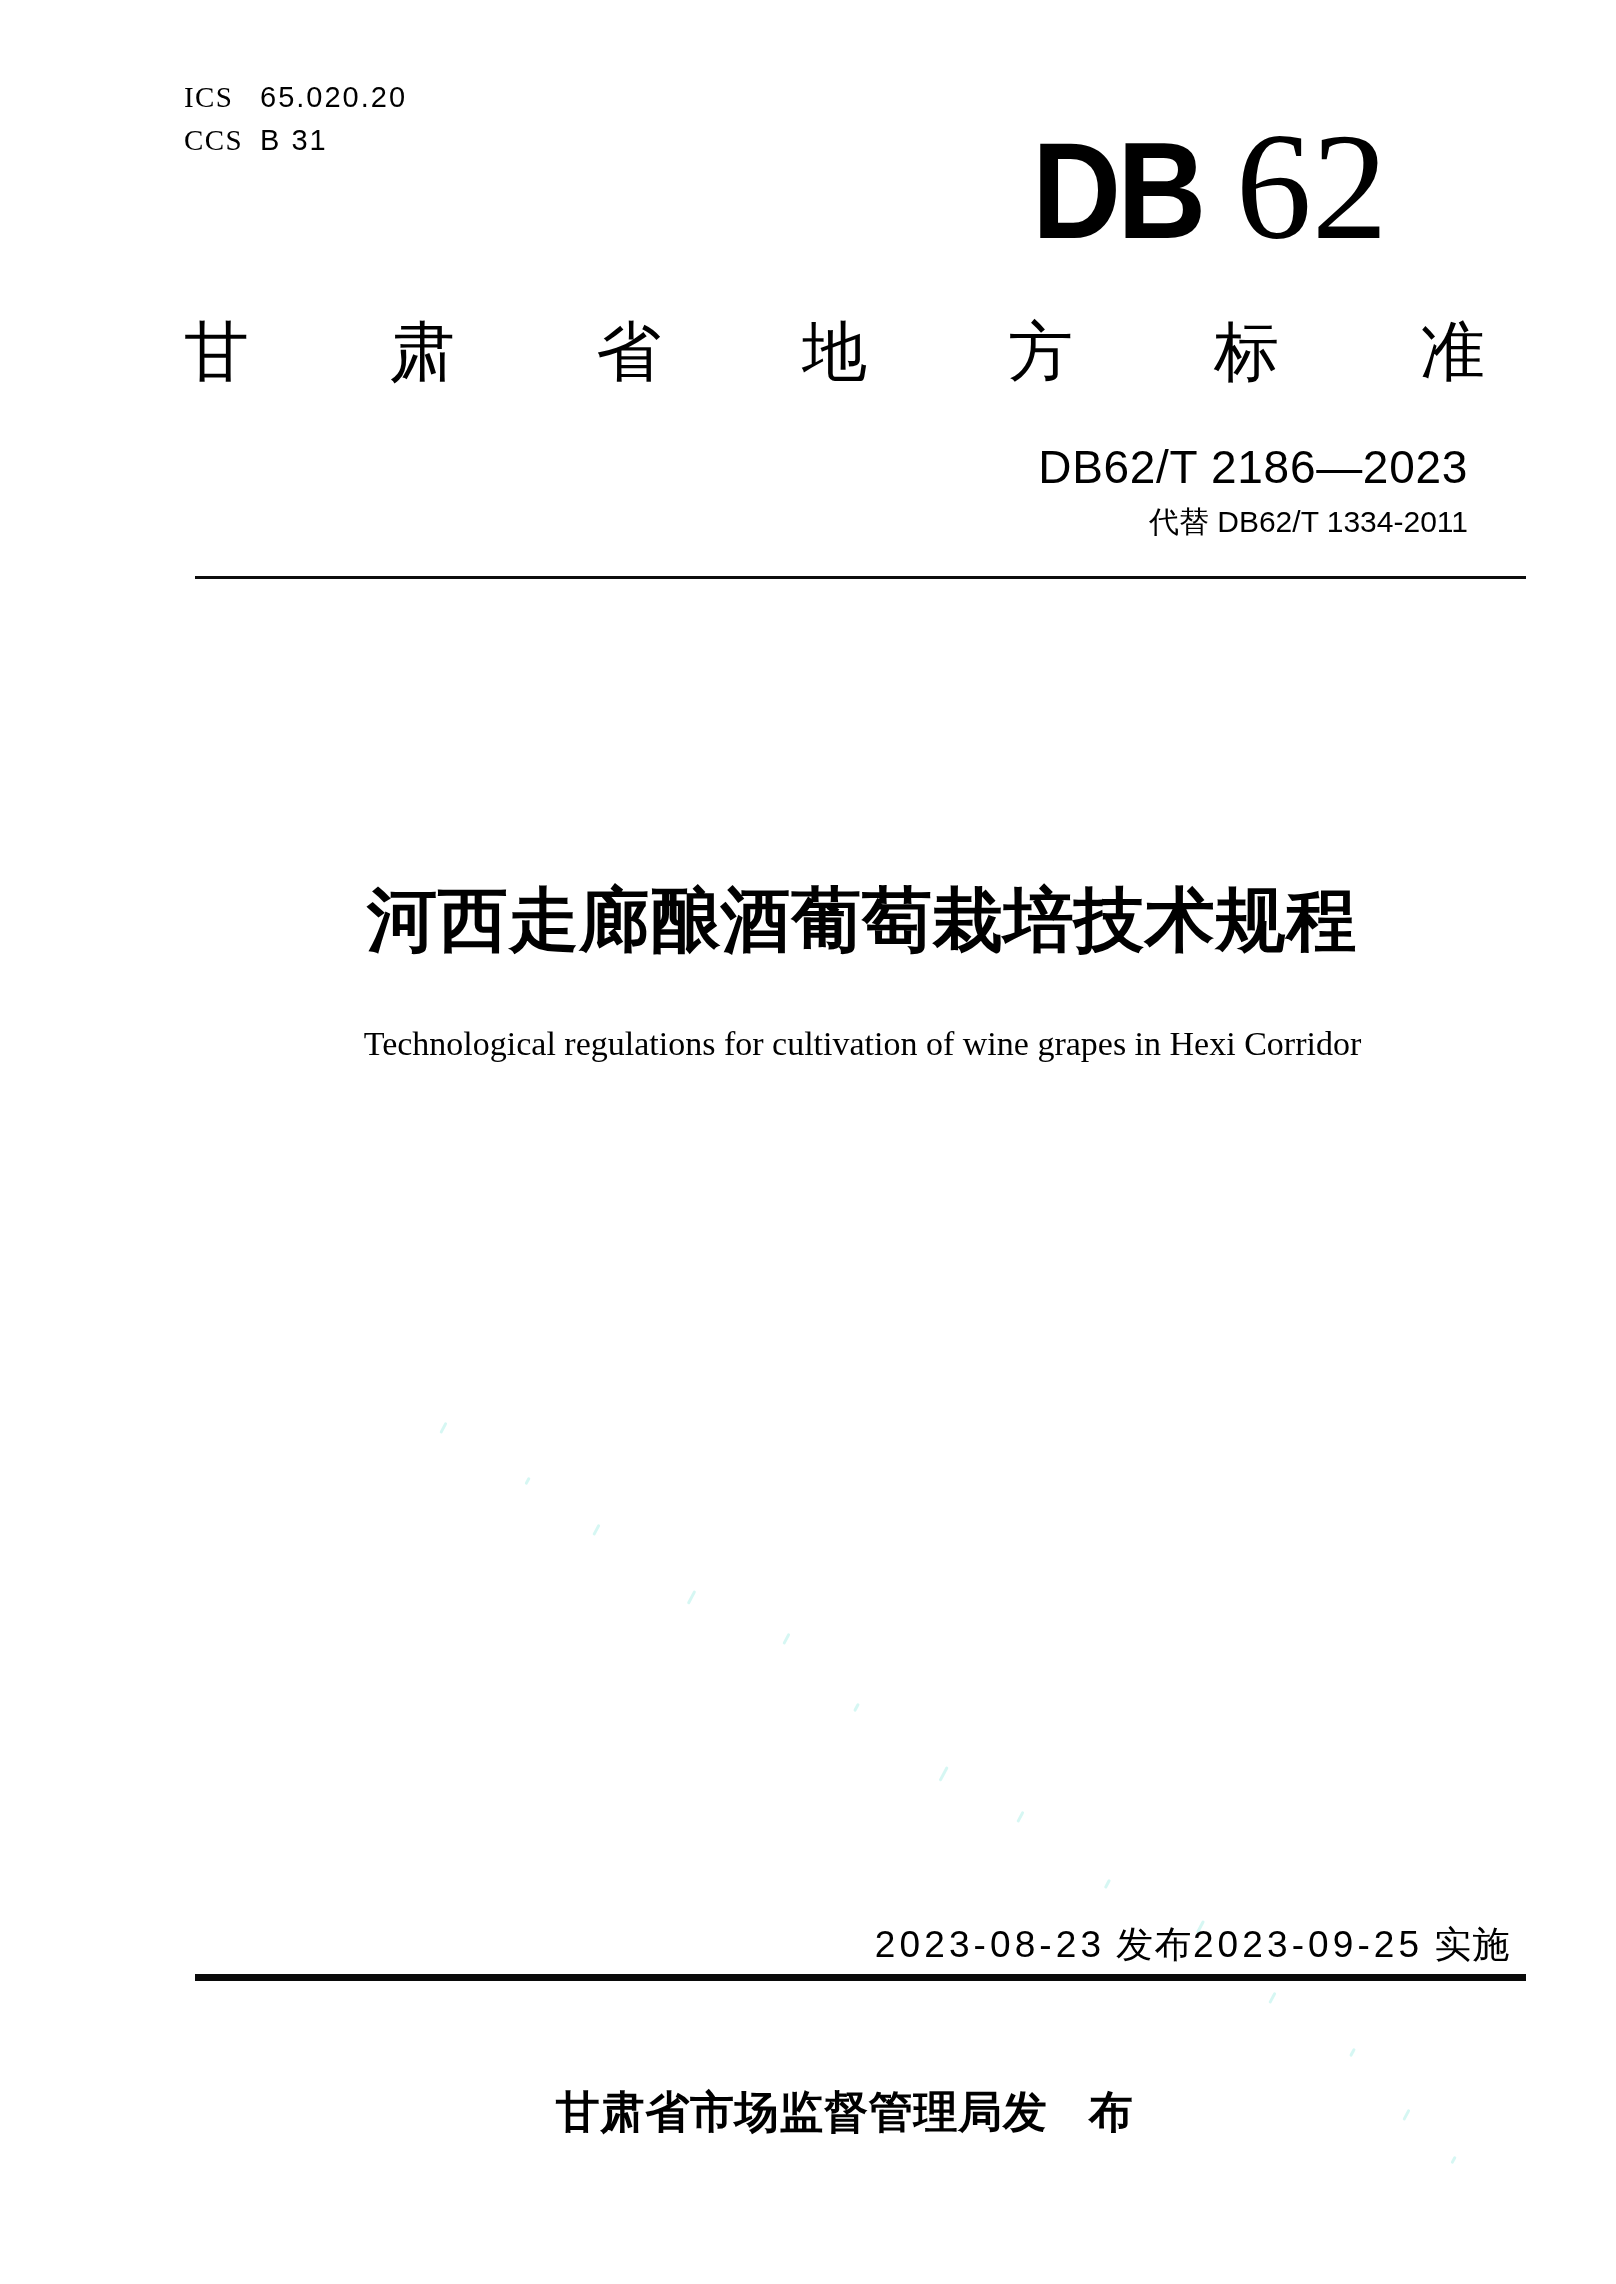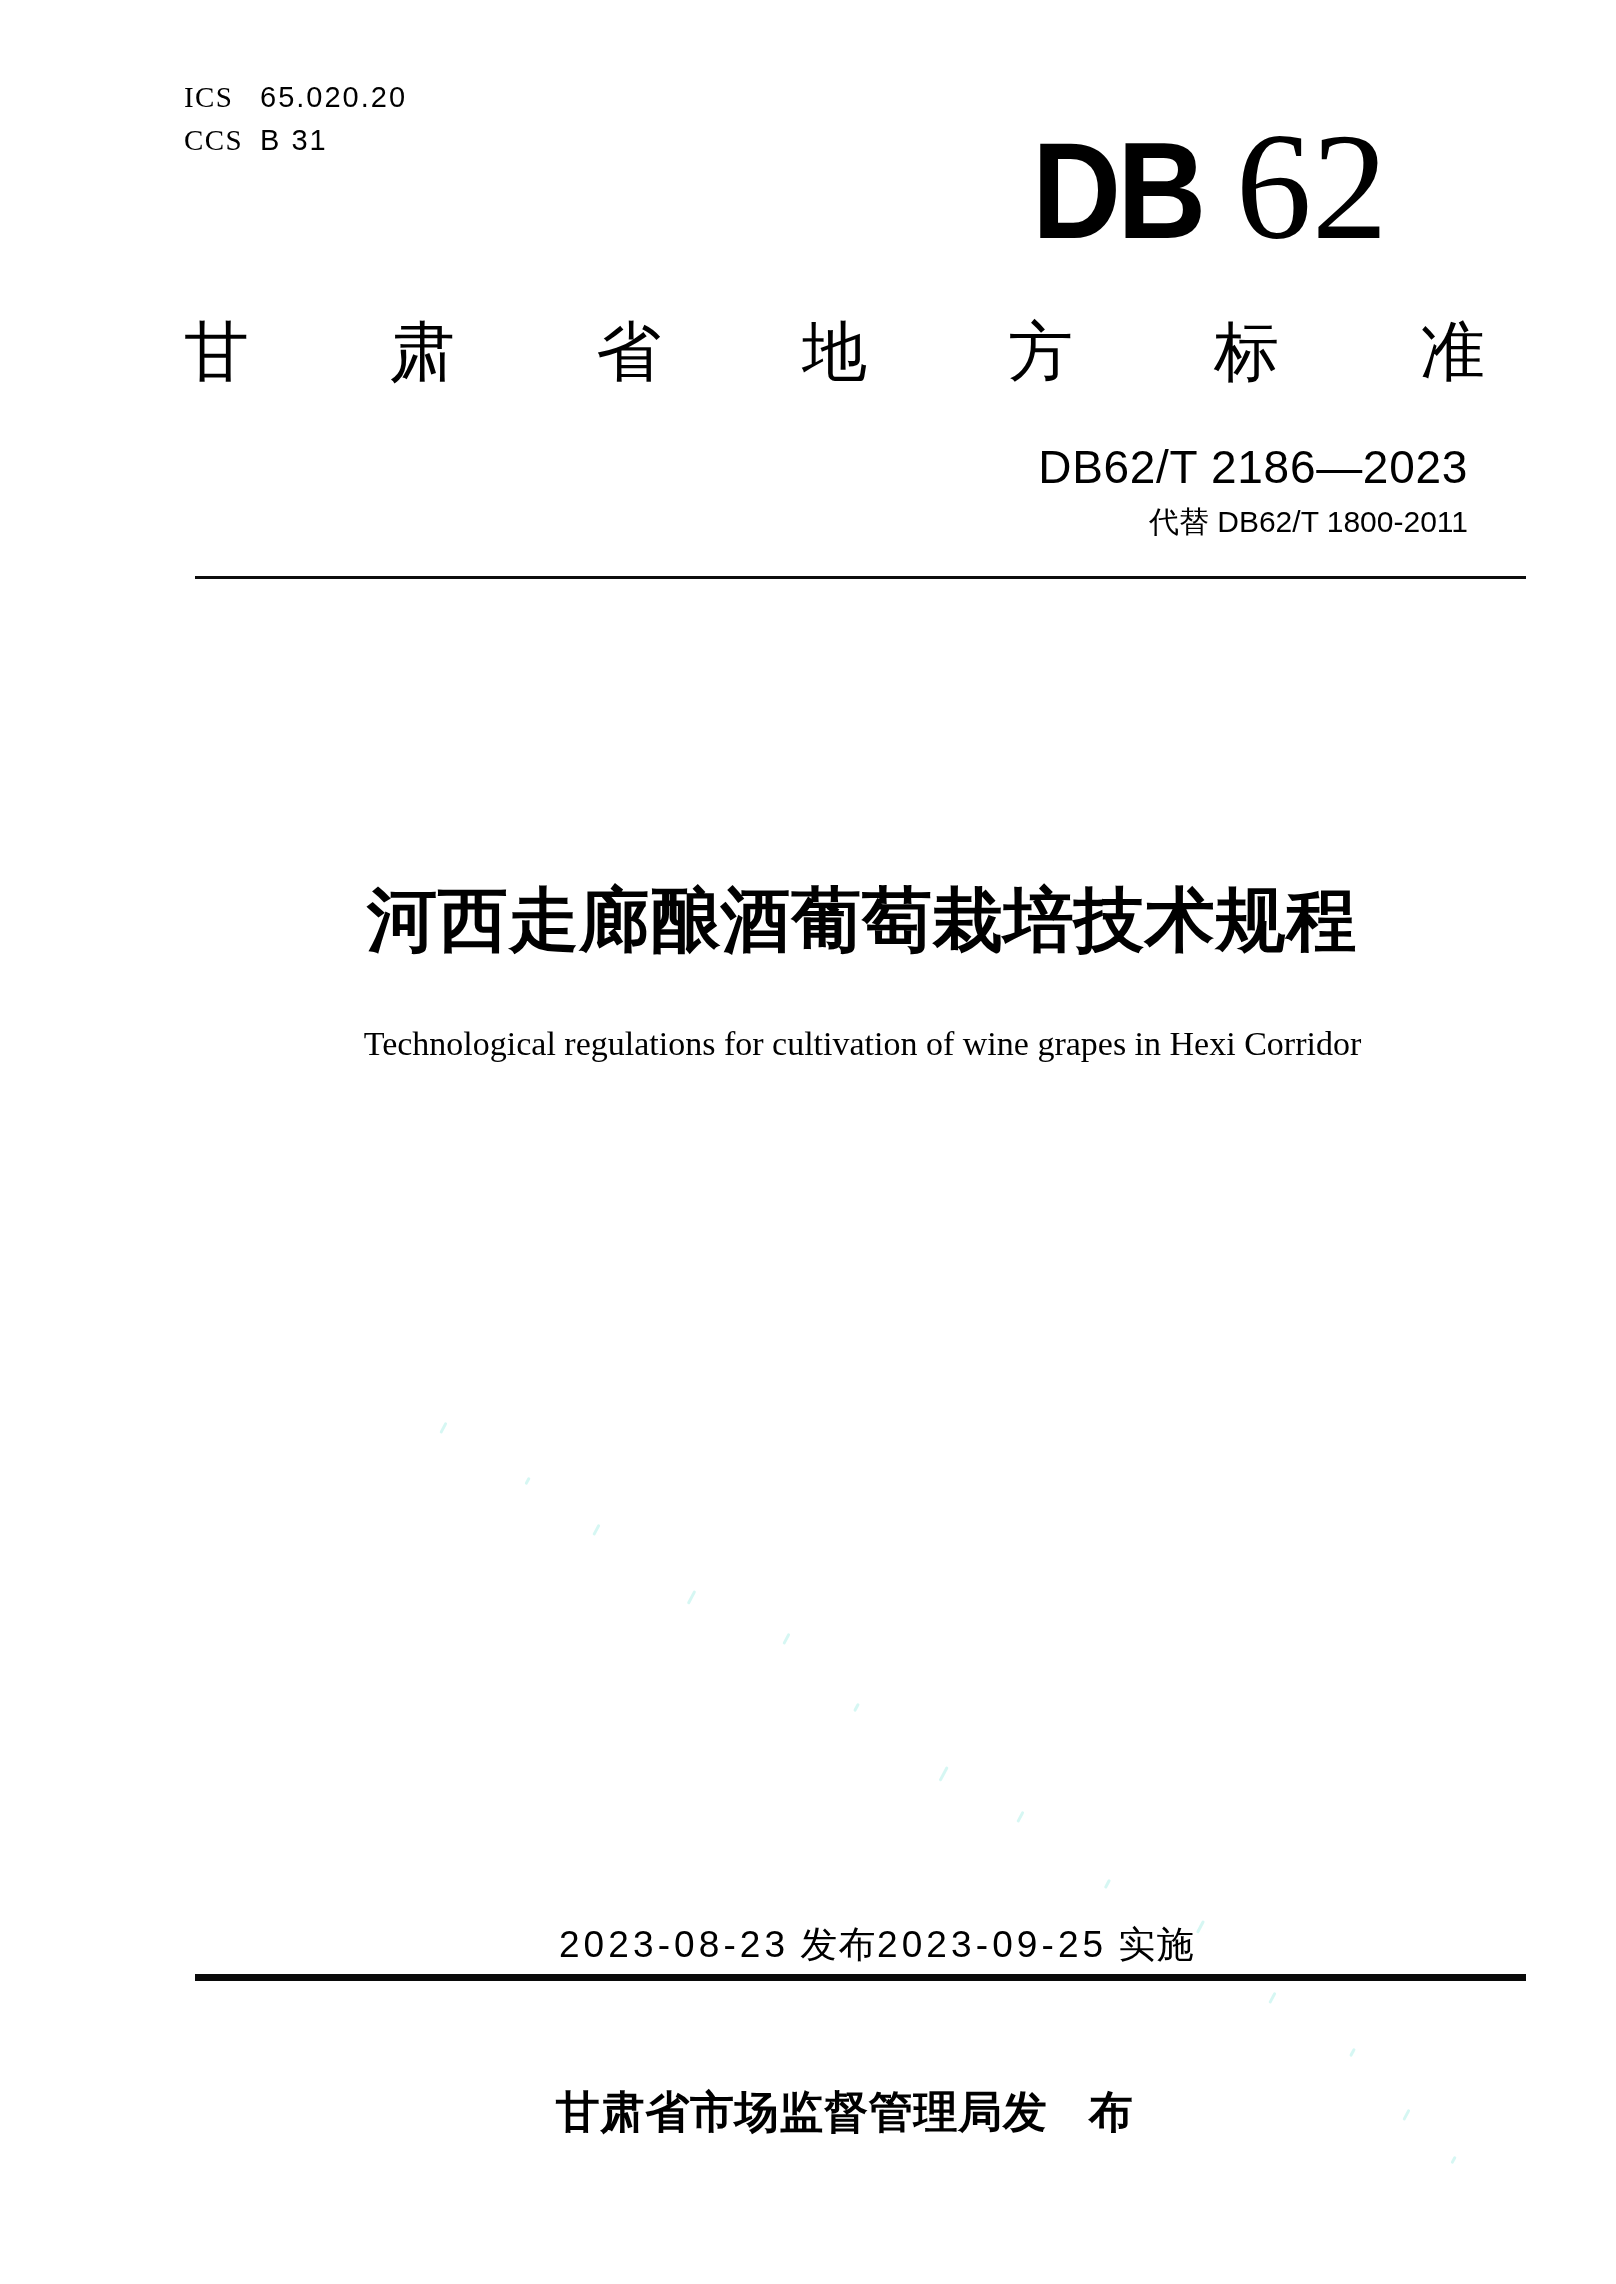--- a/index.html
+++ b/index.html
@@ -142,25 +142,25 @@
     height: 11.6px;
     border-radius: 2px;
     background: #b4f1ea;
     opacity: 0.55;
     transform: rotate(28deg);
   }
 
   
   .dates-row {
     position: absolute;
-    left: 210px;
+    left: 177px;
     top: 1924px;
     width: 1334px;
     display: flex;
-    justify-content: center;
+    justify-content: flex-end;
     font-size: 37px;
     line-height: 41px;
     white-space: nowrap;
   }
   .date-value {
     letter-spacing: 4.1px;
   }
   .date-label {
     margin-left: 11px;
     letter-spacing: 1.4px;
@@ -211,21 +211,21 @@
     </div>
   </div>
 
   <div class="logo">
     <span class="logo-db">DB</span><span class="logo-num">62</span>
   </div>
 
   <div class="std-type">甘肃省地方标准</div>
 
   <div class="std-number">DB62/T 2186—2023</div>
-  <div class="std-replaces">代替 DB62/T 1800-2011</div>
+  <div class="std-replaces">代替 DB62/T 1334-2011</div>
 
   <div class="rule-thin"></div>
 
   <h1 class="title-cn">河西走廊酿酒葡萄栽培技术规程</h1>
   <div class="title-en">Technological regulations for cultivation of wine grapes in Hexi Corridor</div>
 
   <div class="speck" style="left:442px;  top:1422px;"></div>
   <div class="speck" style="left:526px;  top:1477px; height:8.2px;"></div>
   <div class="speck" style="left:595px;  top:1524px;"></div>
   <div class="speck" style="left:690px; top:1590px; height:15px;"></div>

